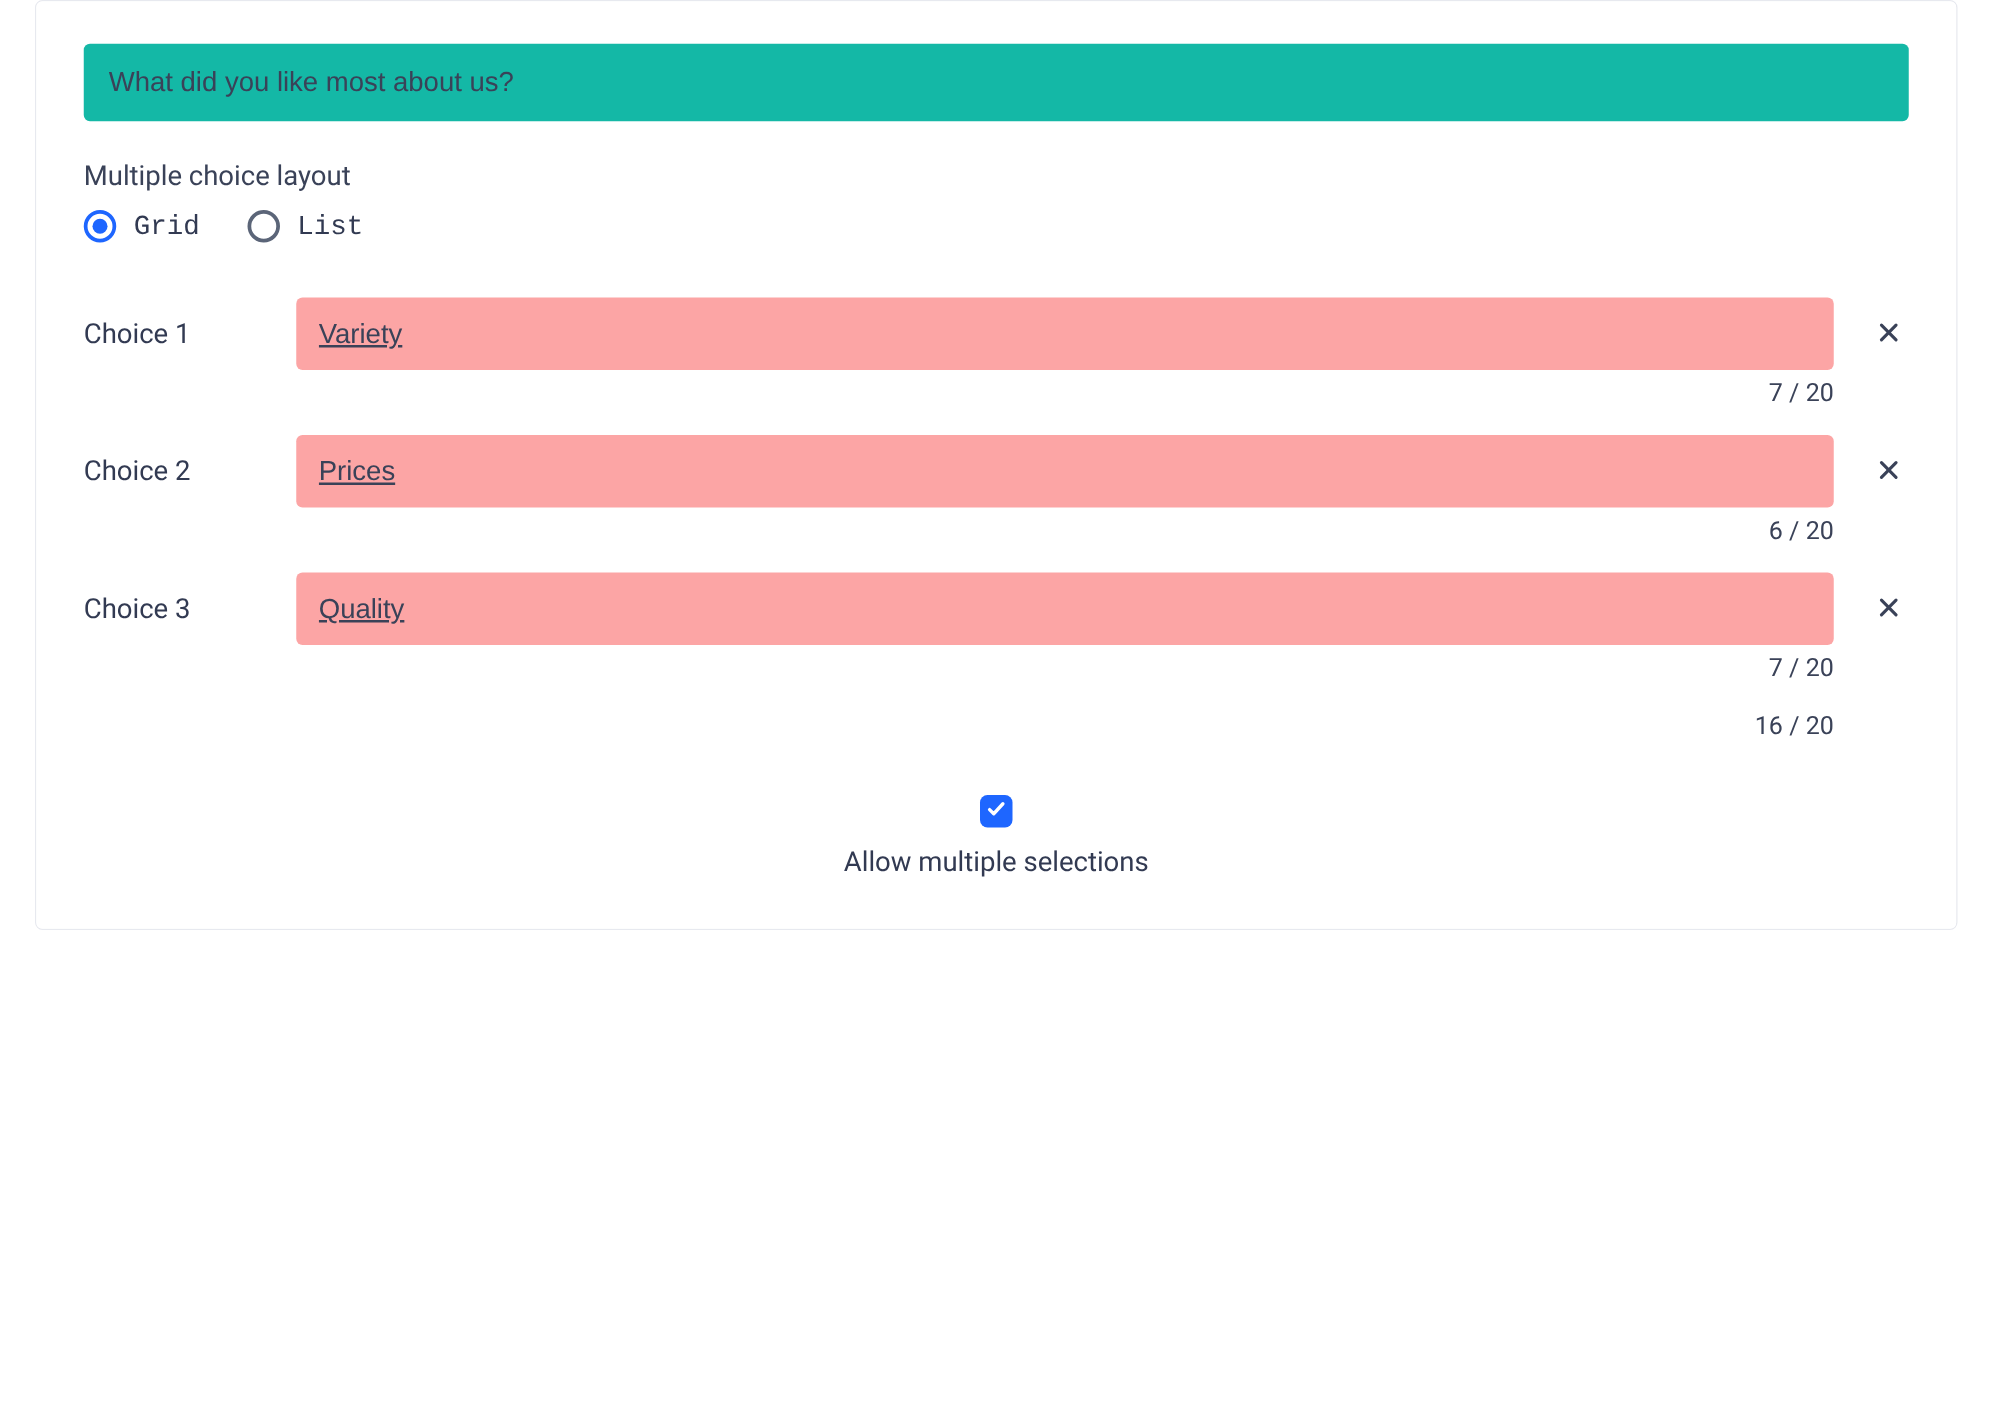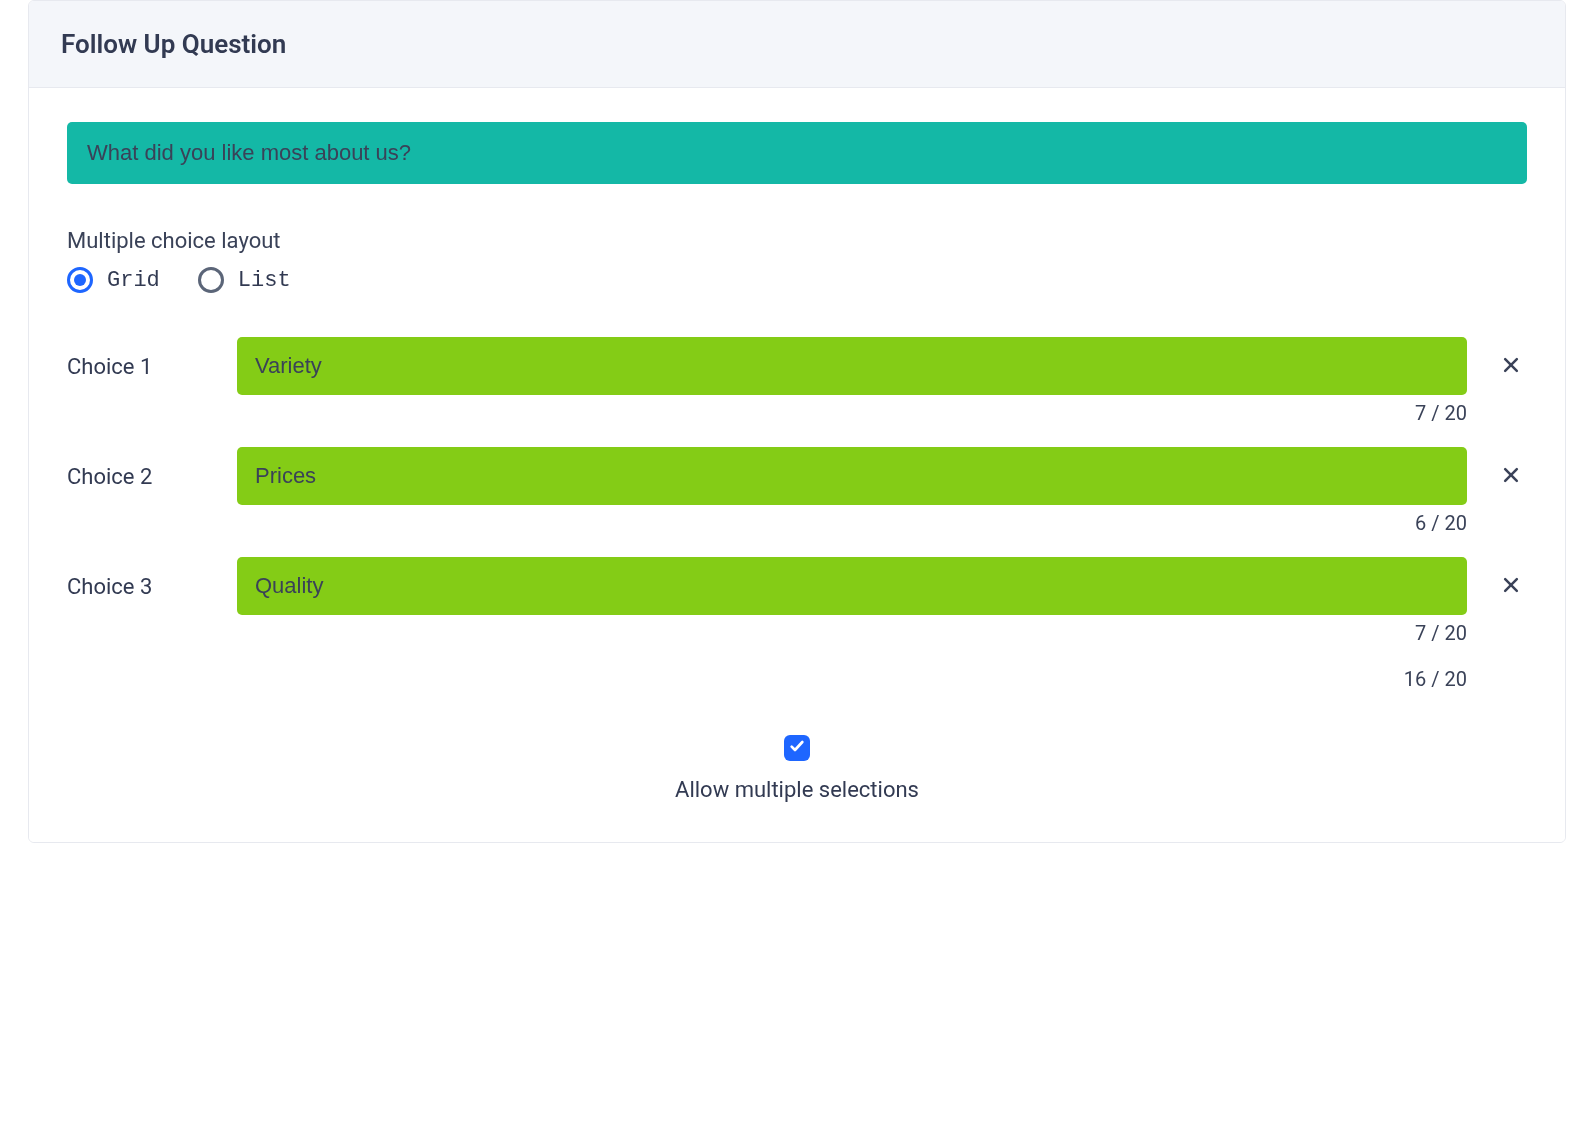--- a/index.html
+++ b/index.html
@@ -44,21 +44,21 @@
   .text-input {
     width: 100%;
     background: #14b8a6;
     border: none;
     border-radius: 5px;
     padding: 18px 20px;
     font-size: 22px;
     color: #3a4258;
     outline: none;
   }
-  .section { margin-top: 44px; }
+  .section { margin-top: 32px; }
   .radio-row {
     display: flex;
     gap: 38px;
     margin-top: 14px;
     align-items: flex-end;
     font-family: Liberation Mono, monospace;
   }
   .radio-option {
     display: flex;
     align-items: center;
@@ -94,28 +94,29 @@
     display: grid;
     grid-template-columns: 170px 1fr 60px;
     align-items: center;
     column-gap: 0;
   }
   .choice-label {
     font-size: 22px;
     color: #323a52;
   }
   .choice-input {
-    background: #84cc16;
+    background: #fca5a5;
     border: none;
     border-radius: 5px;
     padding: 16px 18px;
     font-size: 22px;
     color: #3a4258;
     width: 100%;
     outline: none;
+    text-decoration: underline;
   }
   .remove-cell {
     text-align: right;
   }
   .remove-btn {
     background: none;
     border: none;
     cursor: pointer;
     padding: 6px;
     color: #3a4258;
@@ -185,23 +186,20 @@
     font-size: 22px;
     color: #323a52;
   }
 </style>
 </head>
 <body>
 
 <div class="page">
   <div class="card">
 
-    <div class="card-header">
-      <h2>Follow Up Question</h2>
-    </div>
 
     <div class="card-body">
 
       
       <input type="text" class="text-input" value="What did you like most about us?" style="">
 
       
       <div class="section">
         <div class="field-label">Multiple choice layout</div>
         <div class="radio-row">

